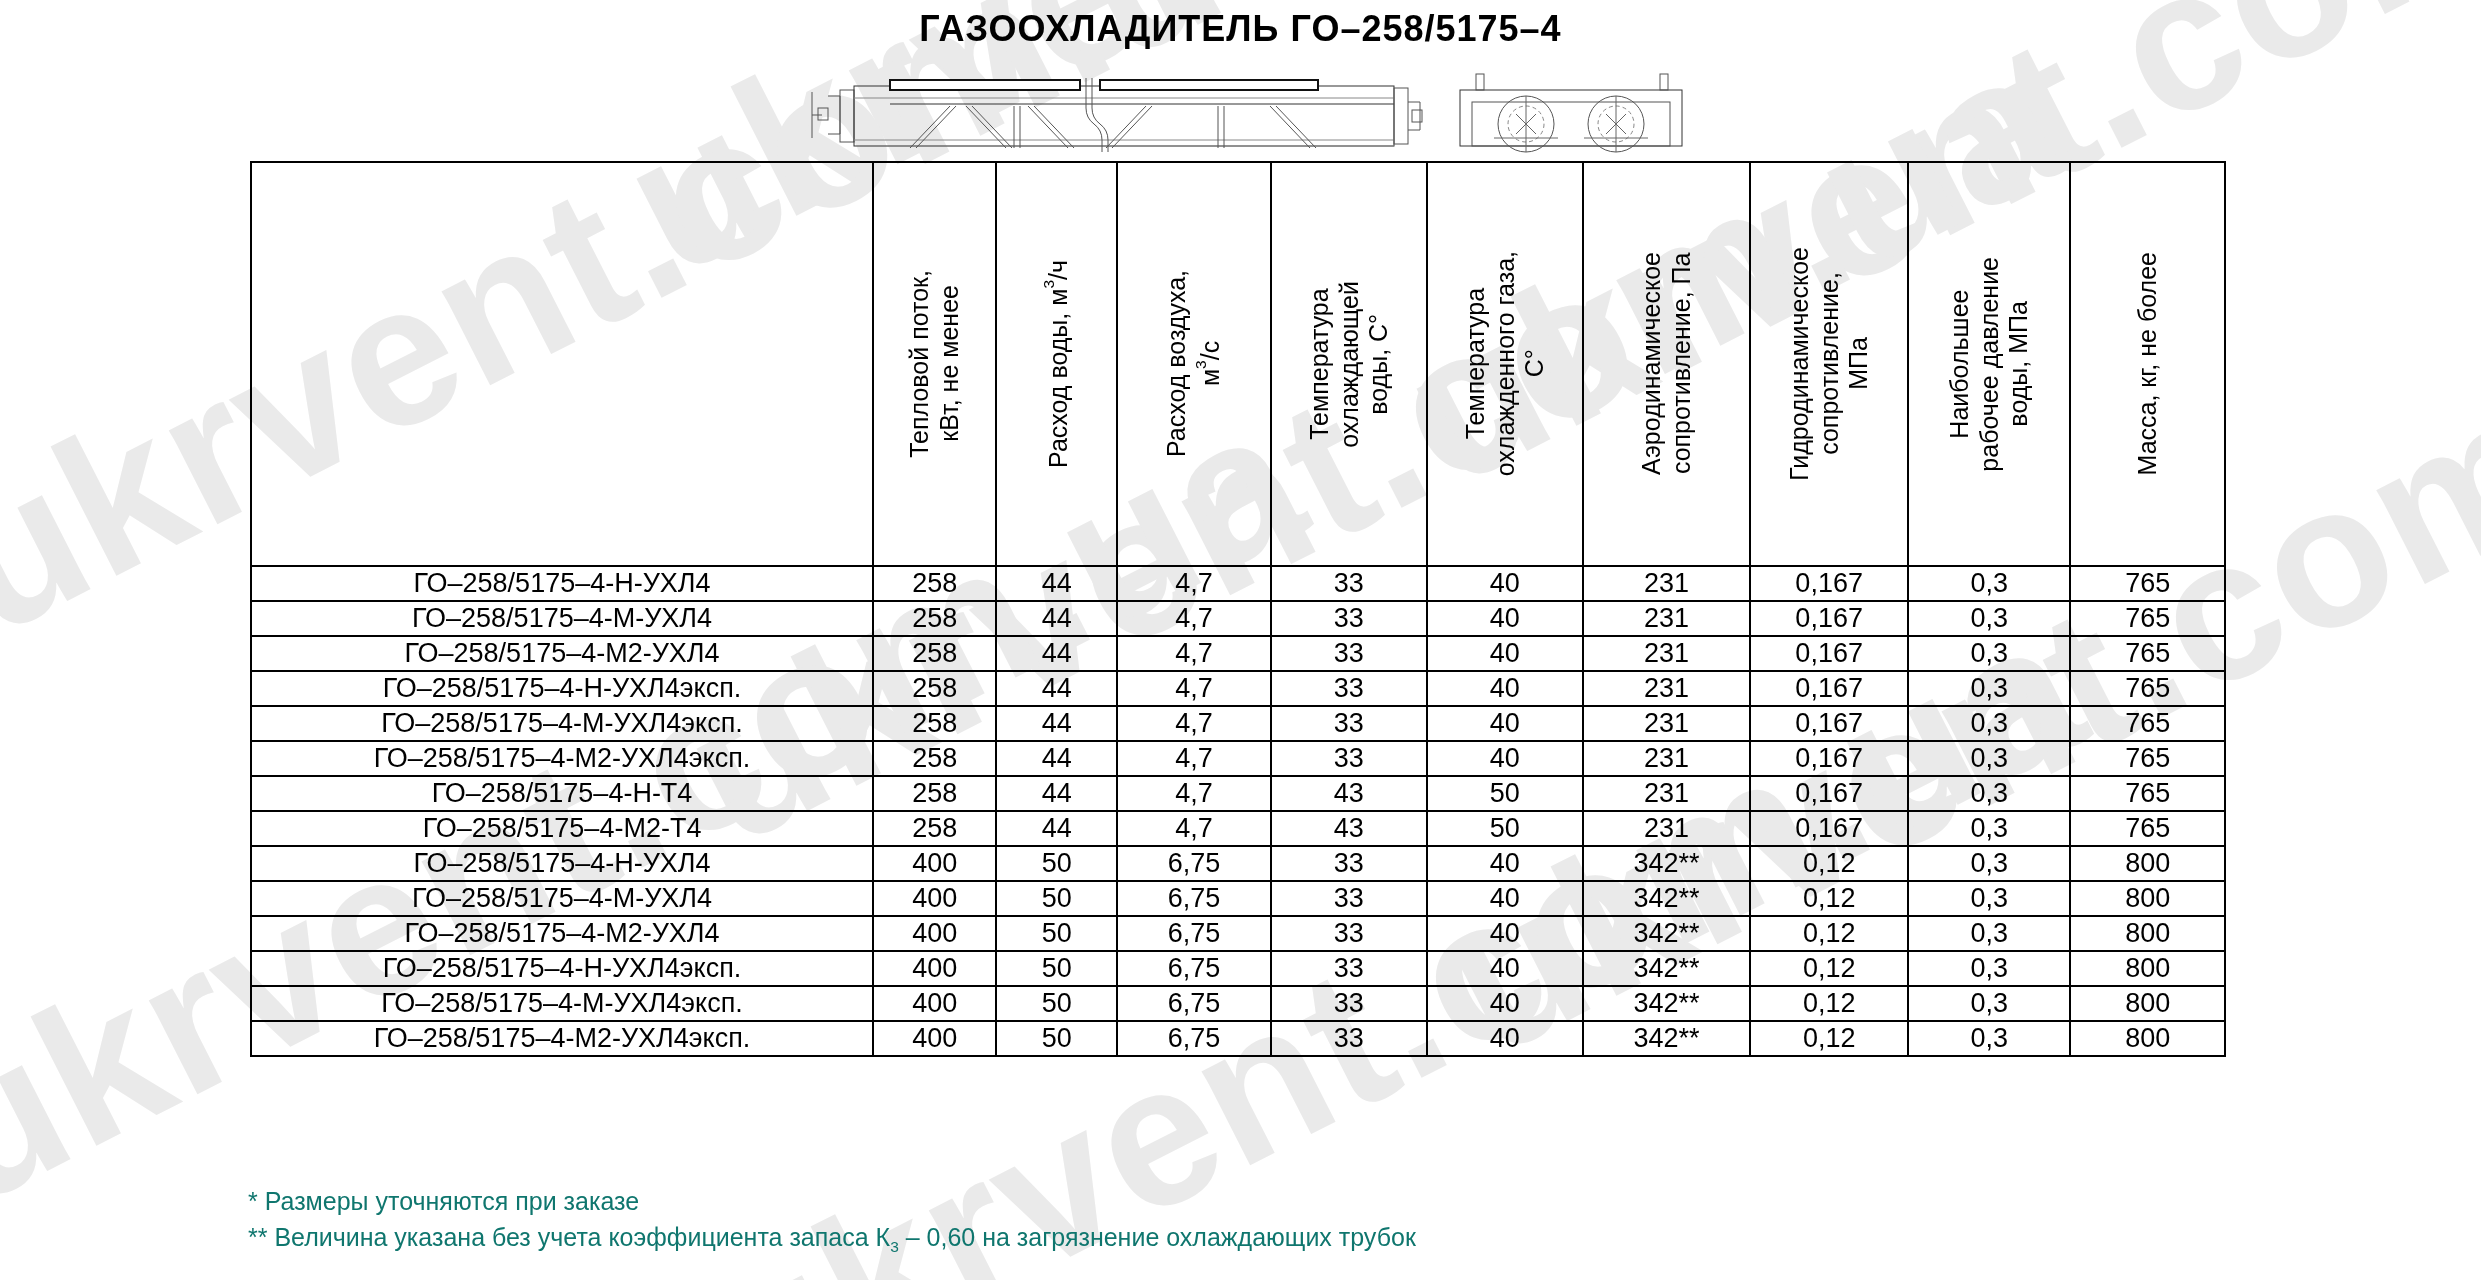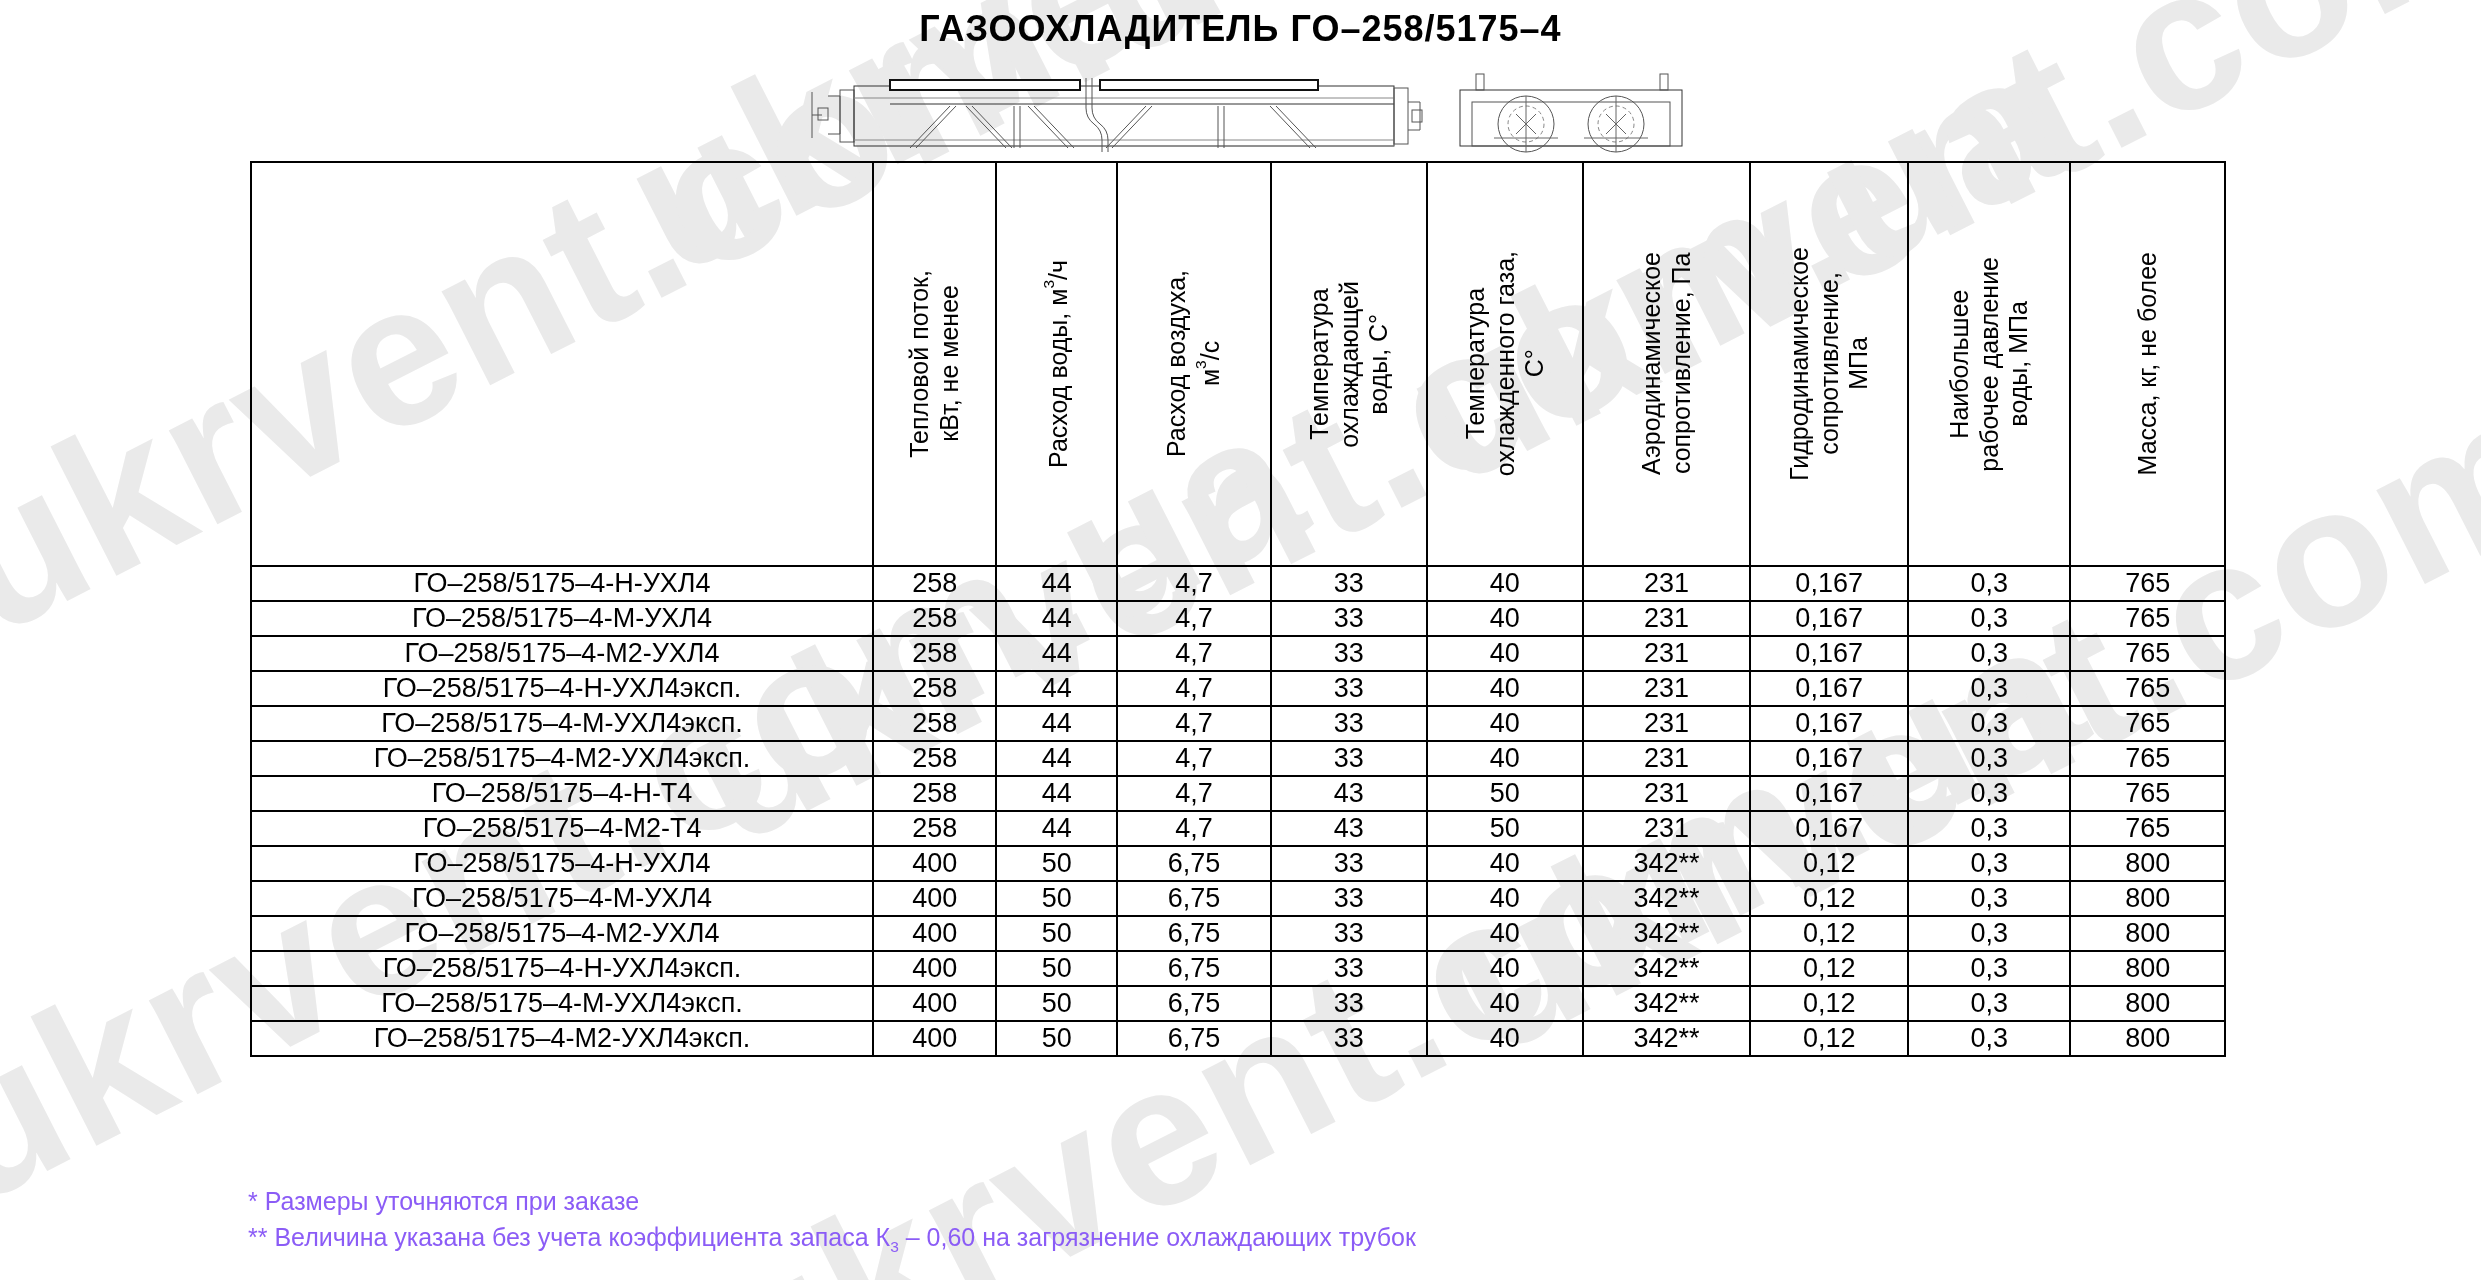--- a/index.html
+++ b/index.html
@@ -121,21 +121,21 @@
   col.c-6 { width: 178px; }
   col.c-7 { width: 165px; }
   col.c-8 { width: 170px; }
   col.c-9 { width: 166px; }
 
   
   #footnotes {
     position: absolute;
     left: 248px; top: 1183px;
     z-index: 3;
-    color: #8b5cf6;
+    color: #0f766e;
   }
   .footnote {
     font-size: 25px;
     line-height: 1.45;
     white-space: nowrap;
     font-family: "Liberation Sans", sans-serif;
   }
 </style>
 </head>
 <body>

